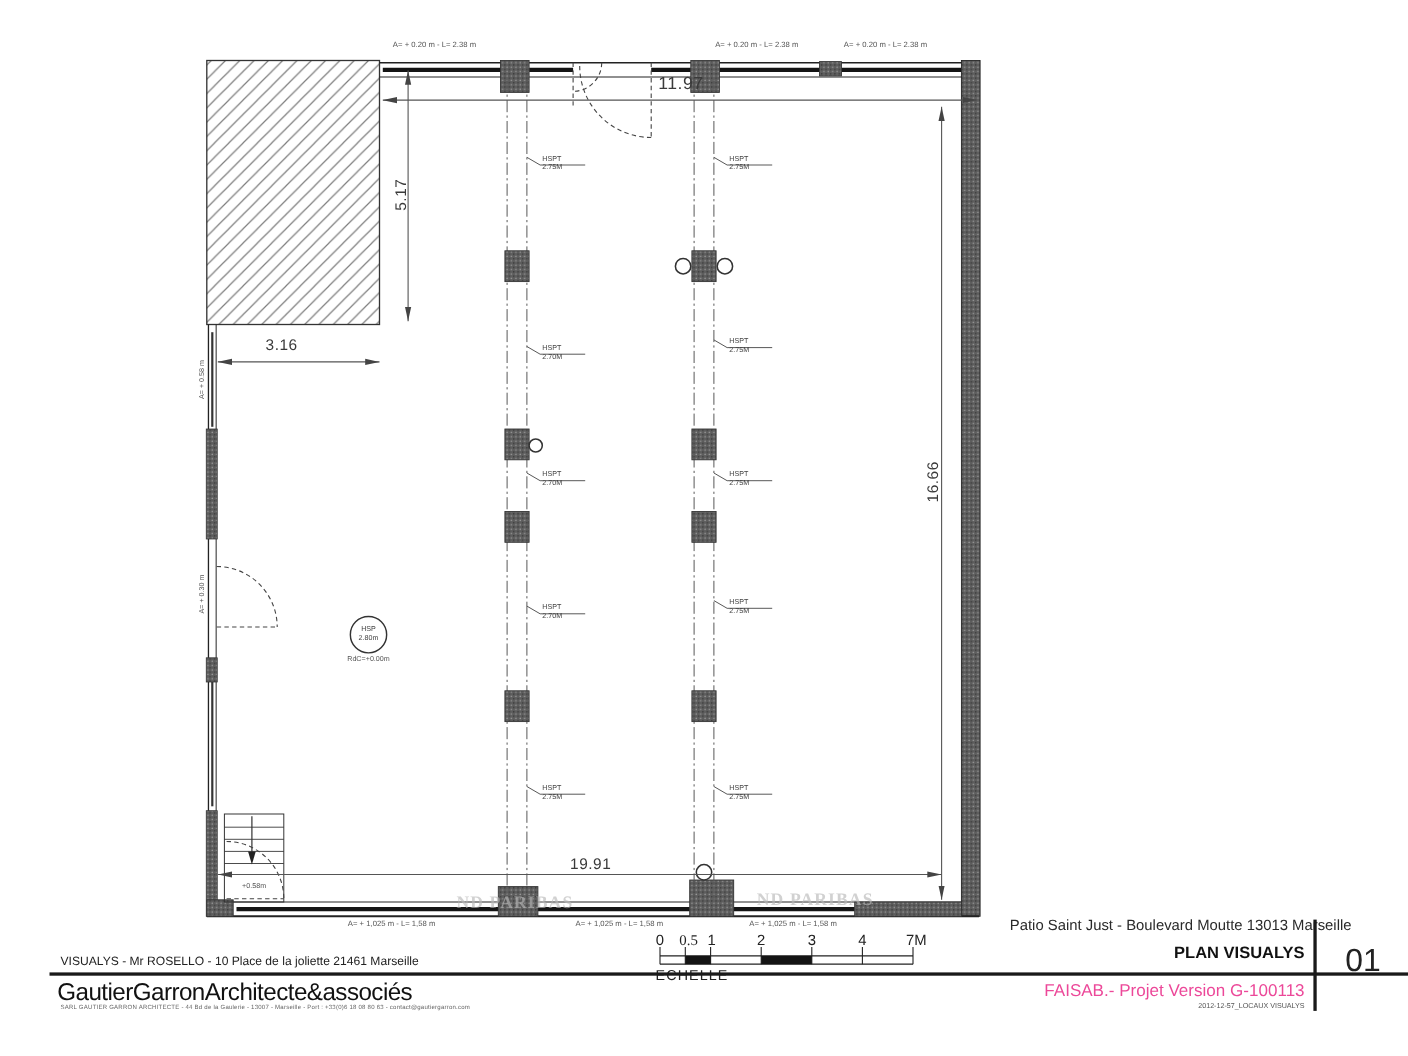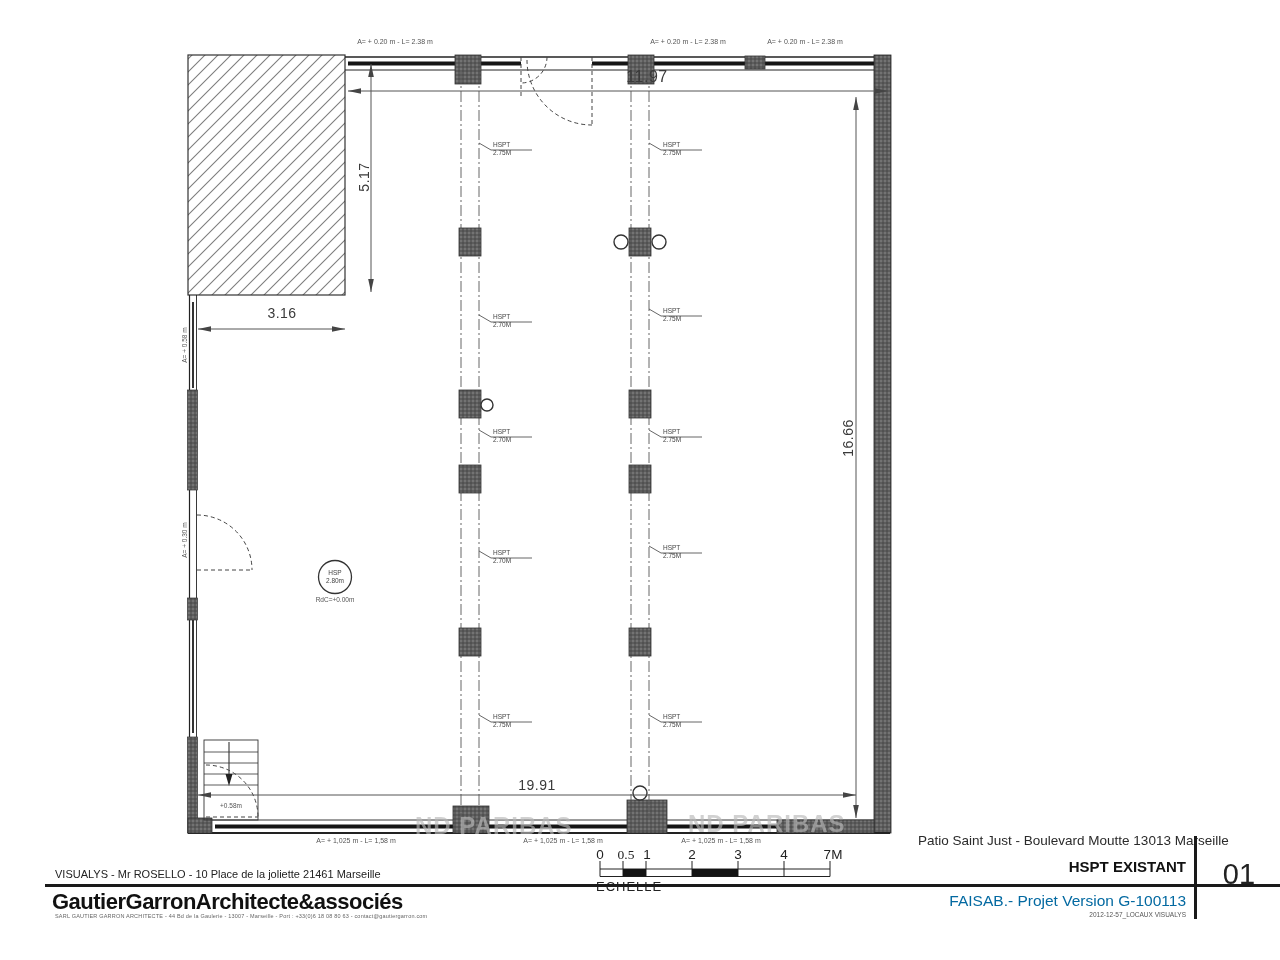--- a/index.html
+++ b/index.html
@@ -5,42 +5,42 @@
   html,body { margin:0; padding:0; background:#ffffff; }
   .sheet {
     position:relative; width:1280px; height:960px; background:#ffffff;
     font-family:"Liberation Sans", sans-serif; overflow:hidden;
   }
   svg { position:absolute; left:0; top:0; z-index:1; }
   .t  { position:absolute; z-index:2; white-space:nowrap; color:#3d3d3d;
         font-family:"Liberation Sans", sans-serif; }
   .cx { transform:translateX(-50%); }
   .rot { transform:translate(-50%,-50%) rotate(-90deg); }
-  .dim  { font-size:16px; letter-spacing:0.5px; color:#3a3a3a;margin-left:28px; }
+  .dim  { font-size:16px; letter-spacing:0.5px; color:#3a3a3a; }
   .dimS { font-size:14px; letter-spacing:0.5px; color:#3a3a3a; }
   .ann  { font-size:7px; color:#555; }
   .annR { font-size:6.5px; color:#555; }
   .hspt { position:absolute; z-index:2; font-size:6.5px; line-height:8px; color:#444;
           font-family:"Liberation Sans", sans-serif; }
   .hsp-circ { font-size:6.5px; line-height:7.5px; color:#444; text-align:center; }
   .scl { font-size:13.5px; color:#222; }
   .echelle { font-size:13px; letter-spacing:1px; color:#222; }
-  .wm { position:absolute; z-index:3; font-size:24px; font-weight:bold;
-        color:rgba(185,185,185,0.65); letter-spacing:1px; }
+  .wm { position:absolute; z-index:3; font-size:16px; font-weight:bold;
+        color:rgba(185,185,185,0.65); letter-spacing:1px;font-family:Liberation Serif, serif; }
   .tl-h { position:absolute; left:45px; top:884px; width:1235px; height:3px;
           background:#1a1a1a; z-index:5; }
   .tl-v { position:absolute; left:1194px; top:836px; width:3px; height:83px;
           background:#1a1a1a; z-index:5; }
   .tb-address { font-size:13.5px; color:#2a2a2a; }
   .tb-title   { font-size:15px; font-weight:bold; color:#111; width:268px; text-align:right; }
   .tb-num     { font-size:29px; color:#222; width:78px; text-align:center; }
-  .tb-version { font-size:15.5px; color:#0369a1; width:268px; text-align:right; }
+  .tb-version { font-size:15.5px; color:#ec4899; width:268px; text-align:right; }
   .tb-ref     { font-size:6.5px; color:#555; width:268px; text-align:right; }
   .tb-client  { font-size:11px; color:#222; }
-  .tb-firm    { font-size:22px; color:#111; letter-spacing:-0.5px;font-weight:bold; }
+  .tb-firm    { font-size:22px; color:#111; letter-spacing:-0.5px; }
   .tb-firmsub { font-size:5.5px; color:#666; letter-spacing:0.2px; }
 </style>
 </head>
 <body>
 
 <div class="sheet">
 
   <div class="wm" style="left:415px;top:812px;">ND PARIBAS</div>
   <div class="wm" style="left:688px;top:810px;">ND PARIBAS</div>
 
@@ -189,21 +189,21 @@
       <line x1="738" y1="861" x2="738" y2="876.5"></line>
       <line x1="784" y1="861" x2="784" y2="876.5"></line>
       <line x1="830" y1="861" x2="830" y2="876.5"></line>
       <rect x="623" y="869" width="23" height="7.5" fill="#141414" stroke="none"></rect>
       <rect x="692" y="869" width="46" height="7.5" fill="#141414" stroke="none"></rect>
     </g>
   </svg>
 
   <div class="t dim cx" style="left:619px;top:68px;">11.97</div>
   <div class="t dimS rot" style="left:364px;top:177px;">5.17</div>
-  <div class="t dimS cx" style="left:282px;top:305px;text-align:center;">3.16</div>
+  <div class="t dimS cx" style="left:256px;top:305px;text-align:center;">3.16</div>
   <div class="t dimS rot" style="left:848px;top:438px;">16.66</div>
   <div class="t dimS cx" style="left:537px;top:777px;">19.91</div>
 
   <div class="t ann cx" style="left:395px;top:38px;">A= + 0.20 m - L= 2.38 m</div>
   <div class="t ann cx" style="left:688px;top:38px;">A= + 0.20 m - L= 2.38 m</div>
   <div class="t ann cx" style="left:805px;top:38px;">A= + 0.20 m - L= 2.38 m</div>
 
   <div class="t ann cx" style="left:356px;top:837px;">A= + 1,025 m - L= 1,58 m</div>
   <div class="t ann cx" style="left:563px;top:837px;">A= + 1,025 m - L= 1,58 m</div>
   <div class="t ann cx" style="left:721px;top:837px;">A= + 1,025 m - L= 1,58 m</div>
@@ -267,21 +267,21 @@
   <div class="t scl cx" style="left:692px;top:847px;">2</div>
   <div class="t scl cx" style="left:738px;top:847px;">3</div>
   <div class="t scl cx" style="left:784px;top:847px;">4</div>
   <div class="t scl cx" style="left:833px;top:847px;">7M</div>
   <div class="t echelle" style="left:596px;top:879px;">ECHELLE</div>
 
   <div class="tl-h"></div>
   <div class="tl-v"></div>
 
   <div class="t tb-address" style="left:918px;top:833px;">Patio Saint Just - Boulevard Moutte 13013 Marseille</div>
-  <div class="t tb-title" style="left:918px;top:858px;">HSPT EXISTANT</div>
+  <div class="t tb-title" style="left:918px;top:858px;">PLAN VISUALYS</div>
   <div class="t tb-num" style="left:1200px;top:858px;">01</div>
   <div class="t tb-version" style="left:918px;top:892px;">FAISAB.- Projet Version G-100113</div>
   <div class="t tb-ref" style="left:918px;top:911px;">2012-12-57_LOCAUX VISUALYS</div>
 
   <div class="t tb-client" style="left:55px;top:868px;">VISUALYS - Mr ROSELLO - 10 Place de la joliette 21461 Marseille</div>
   <div class="t tb-firm" style="left:52px;top:889px;">GautierGarronArchitecte&amp;associés</div>
   <div class="t tb-firmsub" style="left:55px;top:913px;">SARL GAUTIER GARRON ARCHITECTE - 44 Bd de la Gaulerie - 13007 - Marseille - Port : +33(0)6 18 08 80 63 - contact@gautiergarron.com</div>
 
 </div>
 

